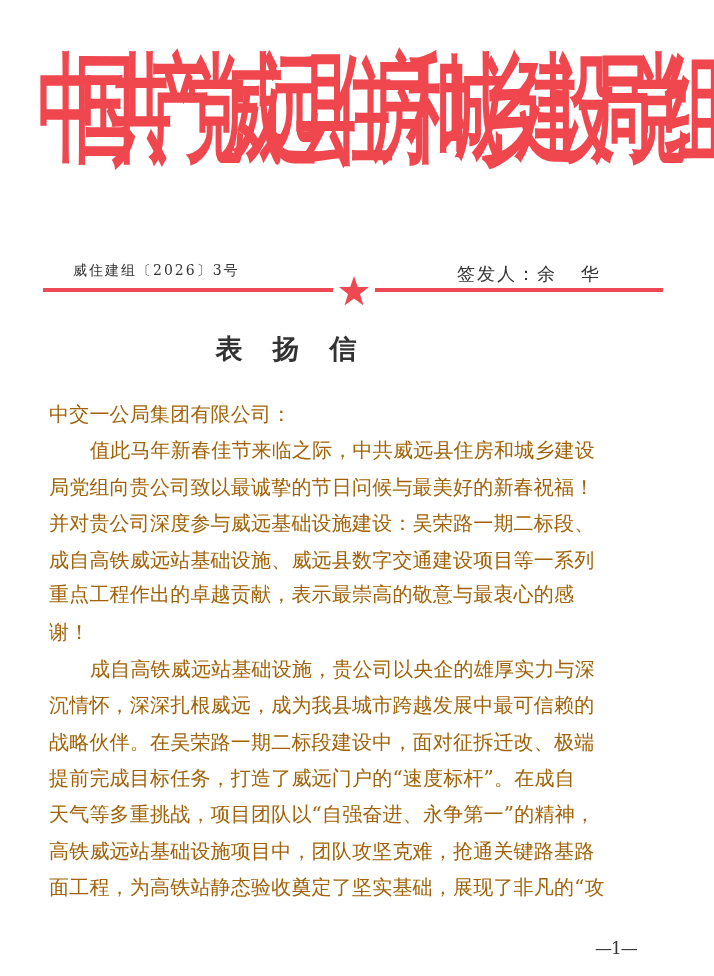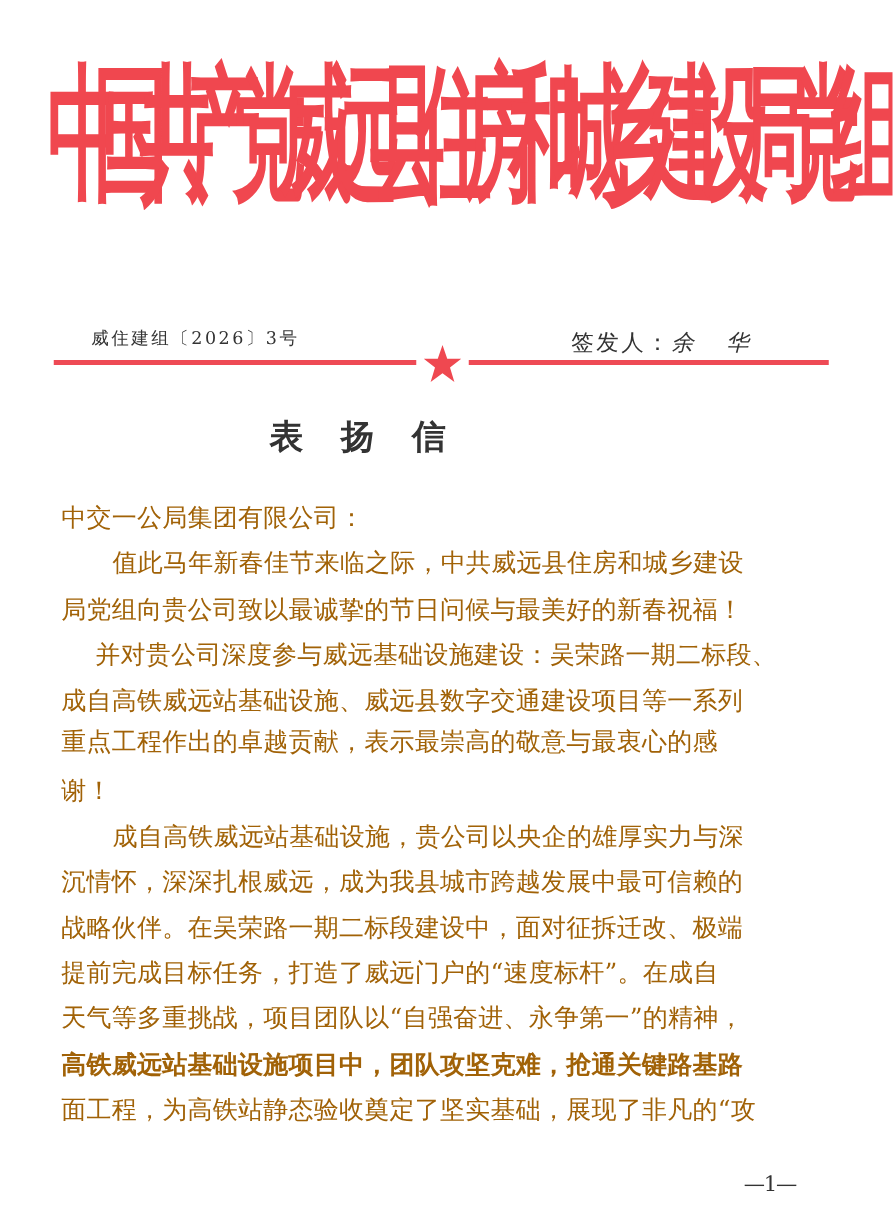--- a/index.html
+++ b/index.html
@@ -1,21 +1,21 @@
 <!DOCTYPE html>
 <html><head>
 <meta charset="utf-8">
 <style>
   html, body { margin:0; padding:0; }
   body { width:714px; height:976px; background:#ffffff; position:relative; overflow:hidden; font-family:"DejaVu Serif","Liberation Serif",serif; color:#2b2b2b; }
   .masthead { position:absolute; left:38px; top:44px; width:628px; height:128px; display:flex; justify-content:space-between; align-items:center; }
   .masthead span { display:inline-block; font-family:"DejaVu Sans","Liberation Sans",sans-serif; font-weight:bold; font-size:60px; line-height:1; color:#f0474f; transform:scaleY(1.95); transform-origin:center; width:36.9px; overflow:visible; text-align:center; letter-spacing:0; }
   .docno { position:absolute; left:73px; top:262px; font-size:14px; letter-spacing:2px; color:#333; }
   .signer { position:absolute; left:457px; top:262px; font-size:18px; letter-spacing:2px; color:#333; }
-  .signer .name { letter-spacing:10px;font-style:italic; }
+  .signer .name { letter-spacing:10px; }
   .rule { position:absolute; top:288px; height:4px; background:#ee4a55; }
   .rule.left { left:43px; width:290px; }
   .rule.right { left:375px; width:288px; }
   .star { position:absolute; left:338px; top:275px; width:32px; height:32px; }
   .doc-title { position:absolute; left:0; width:572px; top:331px; text-align:center; font-size:27px; font-weight:bold; color:#333; letter-spacing:30px; text-indent:30px; }
   .body { position:absolute; left:49px; top:396px; width:600px; font-size:20px; line-height:36.4px; color:#a16207; }
   .body p { margin:0; letter-spacing:0.2px; word-break:break-all; }
   .body .indent { text-indent:41px; }
   .body .line { display:block; white-space:nowrap; }
   .pagenum { position:absolute; left:595px; top:938px; font-size:17px; color:#333; letter-spacing:-1px; }
@@ -53,29 +53,29 @@
   </svg>
 <div class="rule right"></div>
 
 <div class="doc-title">表扬信</div>
 
 <div class="body">
   <p>中交一公局集团有限公司：</p>
   <p class="indent" id="p1">
       <span class="line">值此马年新春佳节来临之际，中共威远县住房和城乡建设</span>
       <span class="line" style="text-indent: 0px;">局党组向贵公司致以最诚挚的节日问候与最美好的新春祝福！</span>
-      <span class="line" style="text-indent: 0px; text-align: center;">并对贵公司深度参与威远基础设施建设：吴荣路一期二标段、</span>
+      <span class="line" style="text-indent: 0px;">并对贵公司深度参与威远基础设施建设：吴荣路一期二标段、</span>
       <span class="line" style="text-indent: 0px;">成自高铁威远站基础设施、威远县数字交通建设项目等一系列</span>
       <span class="line" style="text-indent: 0px; font-family: Liberation Mono, monospace;">重点工程作出的卓越贡献，表示最崇高的敬意与最衷心的感</span>
       <span class="line" style="text-indent: 0px;">谢！</span>
     </p>
   <p class="indent" id="p2">
       <span class="line">成自高铁威远站基础设施，贵公司以央企的雄厚实力与深</span>
       <span class="line" style="text-indent: 0px;">沉情怀，深深扎根威远，成为我县城市跨越发展中最可信赖的</span>
       <span class="line" style="text-indent: 0px;">战略伙伴。在吴荣路一期二标段建设中，面对征拆迁改、极端</span>
       <span class="line" style="text-indent: 0px;">提前完成目标任务，打造了威远门户的“速度标杆”。在成自</span>
       <span class="line" style="text-indent: 0px;">天气等多重挑战，项目团队以“自强奋进、永争第一”的精神，</span>
-      <span class="line" style="text-indent: 0px; font-weight: bold;">高铁威远站基础设施项目中，团队攻坚克难，抢通关键路基路</span>
+      <span class="line" style="text-indent: 0px;">高铁威远站基础设施项目中，团队攻坚克难，抢通关键路基路</span>
       <span class="line" style="text-indent: 0px;">面工程，为高铁站静态验收奠定了坚实基础，展现了非凡的“攻</span>
     </p>
 </div>
 
 <div class="pagenum">—1—</div>
 
 </body></html>

